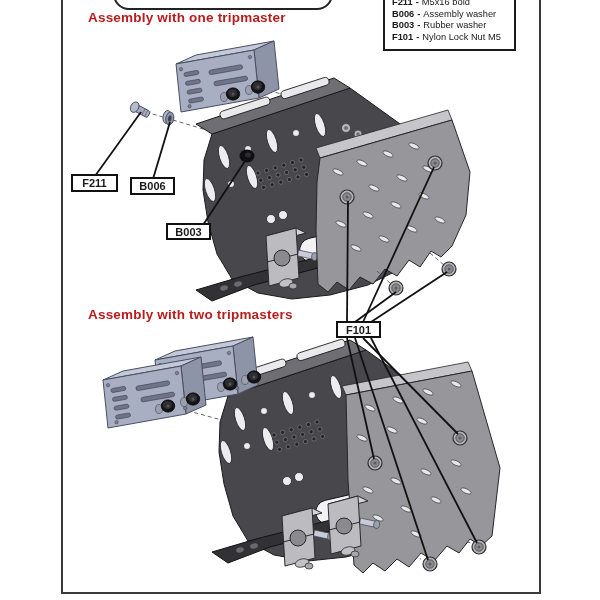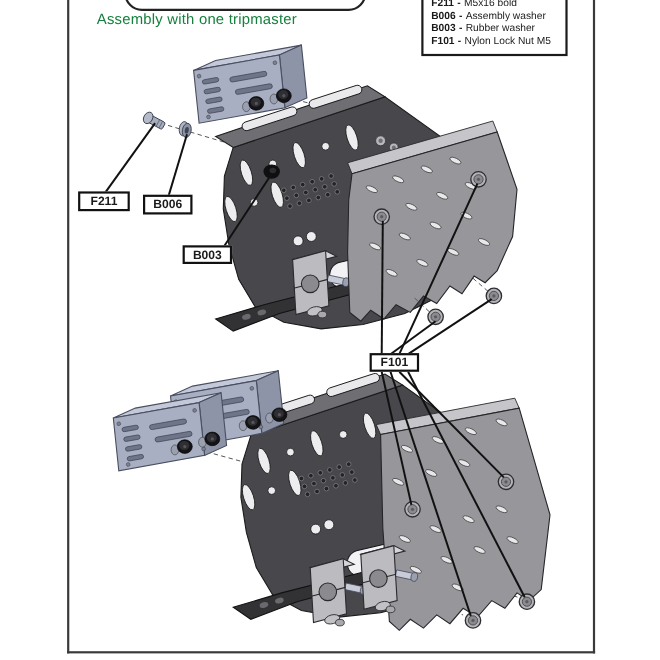--- a/index.html
+++ b/index.html
@@ -4,21 +4,21 @@
 <style>
   html,body{margin:0;padding:0;background:#fff;}
   #page{position:relative;width:600px;height:600px;background:#ffffff;overflow:hidden;
         font-family:"Liberation Sans",sans-serif;color:#1a1a1a;}
   .border-line{position:absolute;background:#3a3a3a;}
   #border-left{left:61px;top:0;width:2px;height:594px;}
   #border-right{left:539px;top:0;width:2px;height:594px;}
   #border-bottom{left:61px;top:592px;width:480px;height:2px;}
   #top-banner{position:absolute;left:113px;top:-24px;width:216px;height:30px;
       border:2px solid #222;border-radius:16px;background:#fff;}
-  .section-title{position:absolute;font-weight:400;font-size:13.5px;letter-spacing:.2px;color:#15803d;}
+  .section-title{position:absolute;font-weight:700;font-size:13.5px;letter-spacing:.2px;color:#b91c1c;}
   #title-one{left:88px;top:10px;}
   #title-two{left:88px;top:307px;}
   #legend{position:absolute;left:383px;top:-8px;width:133px;height:59px;
       border:2px solid #1a1a1a;background:#fff;box-sizing:border-box;
       padding:3px 0 0 7px;font-size:9.3px;line-height:11.6px;}
   .legend-code{font-weight:700;}
   .legend-sep{font-weight:700;margin:0 3px;}
   .part-label{position:absolute;border:2px solid #111;background:#fff;
       font-weight:700;font-size:11px;text-align:center;line-height:14px;box-sizing:border-box;}
   #label-f211{left:71px;top:174px;width:47px;height:18px;}
@@ -267,20 +267,21 @@
       <line x1="371" y1="338" x2="477" y2="543"></line>
     </g>
   </svg>
 
   <div id="border-left" class="border-line"></div>
   <div id="border-right" class="border-line"></div>
   <div id="border-bottom" class="border-line"></div>
   <div id="top-banner"></div>
 
   <div id="title-one" class="section-title">Assembly with one tripmaster</div>
+  <div id="title-two" class="section-title">Assembly with two tripmasters</div>
 
   <div id="legend">
     <div class="legend-row"><span class="legend-code">F211</span><span class="legend-sep">-</span><span class="legend-desc">M5x16 bold</span></div>
     <div class="legend-row"><span class="legend-code">B006</span><span class="legend-sep">-</span><span class="legend-desc">Assembly washer</span></div>
     <div class="legend-row"><span class="legend-code">B003</span><span class="legend-sep">-</span><span class="legend-desc">Rubber washer</span></div>
     <div class="legend-row"><span class="legend-code">F101</span><span class="legend-sep">-</span><span class="legend-desc">Nylon Lock Nut M5</span></div>
   </div>
 
   <div id="label-f211" class="part-label">F211</div>
   <div id="label-b006" class="part-label">B006</div>

